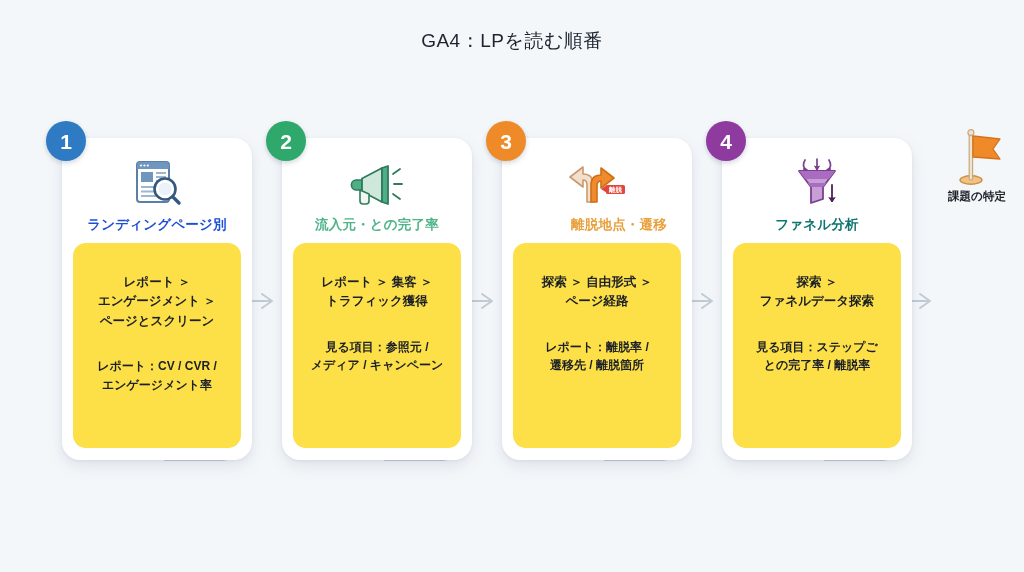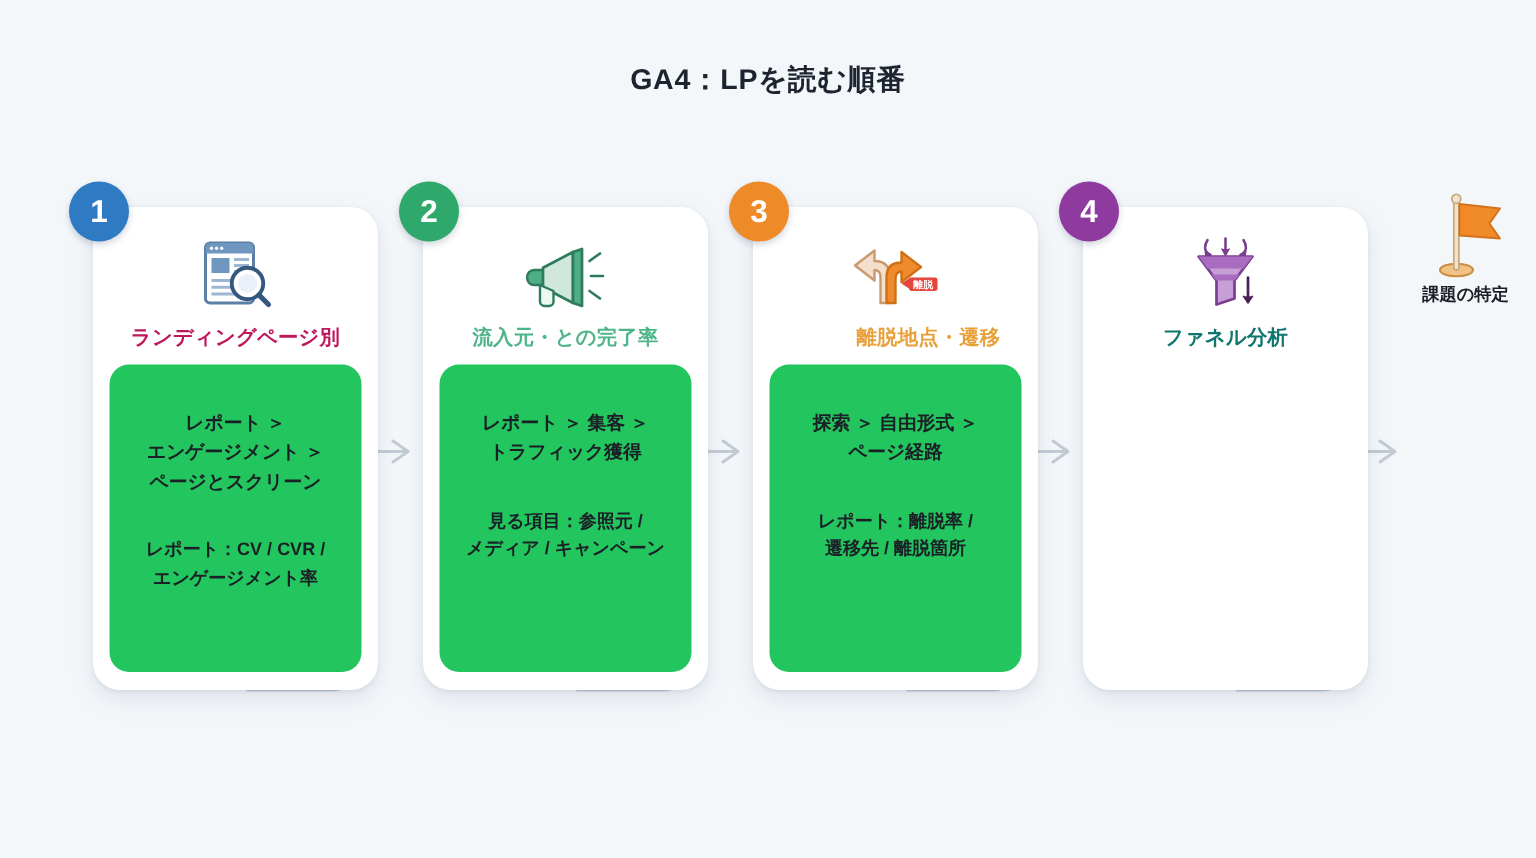--- a/index.html
+++ b/index.html
@@ -10,26 +10,26 @@
     width: 1024px;
     height: 572px;
     background: #f4f7fa;
     font-family: "Liberation Sans", "DejaVu Sans", sans-serif;
     overflow: hidden;
     position: relative;
   }
 
   #page-title {
     position: absolute;
-    top: 40px;
+    top: 28px;
     left: 0;
     width: 1024px;
     text-align: center;
     font-size: 19px;
-    font-weight: bold;
+    font-weight: normal;
     color: #1d2430;
     letter-spacing: 0.5px;
   }
 
   #flow {
     position: absolute;
     top: 128px;
     left: 0;
     width: 1024px;
     height: 360px;
@@ -104,21 +104,21 @@
     font-size: 13.5px;
     font-weight: bold;
     text-align: center;
     margin-top: 6px;
     margin-bottom: 9px;
     letter-spacing: 0.2px;
     white-space: nowrap;
   }
 
   .panel {
-    background: #22c55e;
+    background: #fde047;
     border-radius: 13px;
     width: 168px;
     flex: 1;
     box-sizing: border-box;
     padding: 30px 8px 10px 8px;
     display: flex;
     flex-direction: column;
     align-items: center;
   }
 
@@ -204,21 +204,21 @@
           <rect x="27" y="18" width="10" height="2" fill="#9db6d2"></rect>
           <rect x="27" y="22" width="8" height="2" fill="#9db6d2"></rect>
           <rect x="12" y="28" width="25" height="2" fill="#9db6d2"></rect>
           <rect x="12" y="32.5" width="25" height="2" fill="#9db6d2"></rect>
           <rect x="12" y="37" width="16" height="2" fill="#9db6d2"></rect>
           <circle cx="36" cy="31" r="10.5" fill="#ffffff" stroke="#35587f" stroke-width="2.6"></circle>
           <circle cx="36" cy="31" r="6.4" fill="#eaf1f8"></circle>
           <line x1="43.6" y1="38.6" x2="50" y2="45" stroke="#35587f" stroke-width="3.4" stroke-linecap="round"></line>
         </svg>
       </div>
-      <div class="card-heading" style="color:#be185d;">ランディングページ別</div>
+      <div class="card-heading" style="color:#1d4ed8;">ランディングページ別</div>
       <div class="panel">
         <div class="panel-path" style="white-space:pre-line;">レポート ＞
 エンゲージメント ＞
 ページとスクリーン</div>
         <div class="panel-metrics" style="white-space:pre-line;">レポート：CV / CVR /
 エンゲージメント率</div>
       </div>
     </div>
     <div class="badge" style="background:#2e7bc4;">1</div>
   </div>
@@ -291,20 +291,26 @@
           <path d="M10 14 L46 14 L34 30 L34 42 L22 46 L22 30 Z" fill="#c79ed6" stroke="#7a3f8f" stroke-width="1.8" stroke-linejoin="round"></path>
           <path d="M10 14 L46 14 L40 22 L16 22 Z" fill="#a96cc0"></path>
           <path d="M18.5 26 L37.5 26 L34 30 L22 30 Z" fill="#a96cc0"></path>
           <g stroke="#4b2257" stroke-width="1.8" fill="none" stroke-linecap="round">
             <line x1="43" y1="28" x2="43" y2="44"></line>
             <path d="M40 40.5 L43 45 L46 40.5" fill="#4b2257" stroke-width="1"></path>
           </g>
         </svg>
       </div>
       <div class="card-heading" style="color:#0f766e;">ファネル分析</div>
+      <div class="panel">
+        <div class="panel-path" style="white-space:pre-line;">探索 ＞
+ファネルデータ探索</div>
+        <div class="panel-metrics" style="white-space:pre-line;">見る項目：ステップご
+との完了率 / 離脱率</div>
+      </div>
     </div>
     <div class="badge" style="background:#8e3a9e;">4</div>
   </div>
 
 </div>
 
 <div id="goal">
   <svg class="flag-icon" width="54" height="62" viewBox="0 0 54 62">
     <ellipse cx="21" cy="55" rx="11" ry="4.2" fill="#f2c184" stroke="#c98f45" stroke-width="1.4"></ellipse>
     <rect x="19.2" y="9" width="3.4" height="46" rx="1.6" fill="#efe2cf" stroke="#c9a97d" stroke-width="1.2"></rect>

